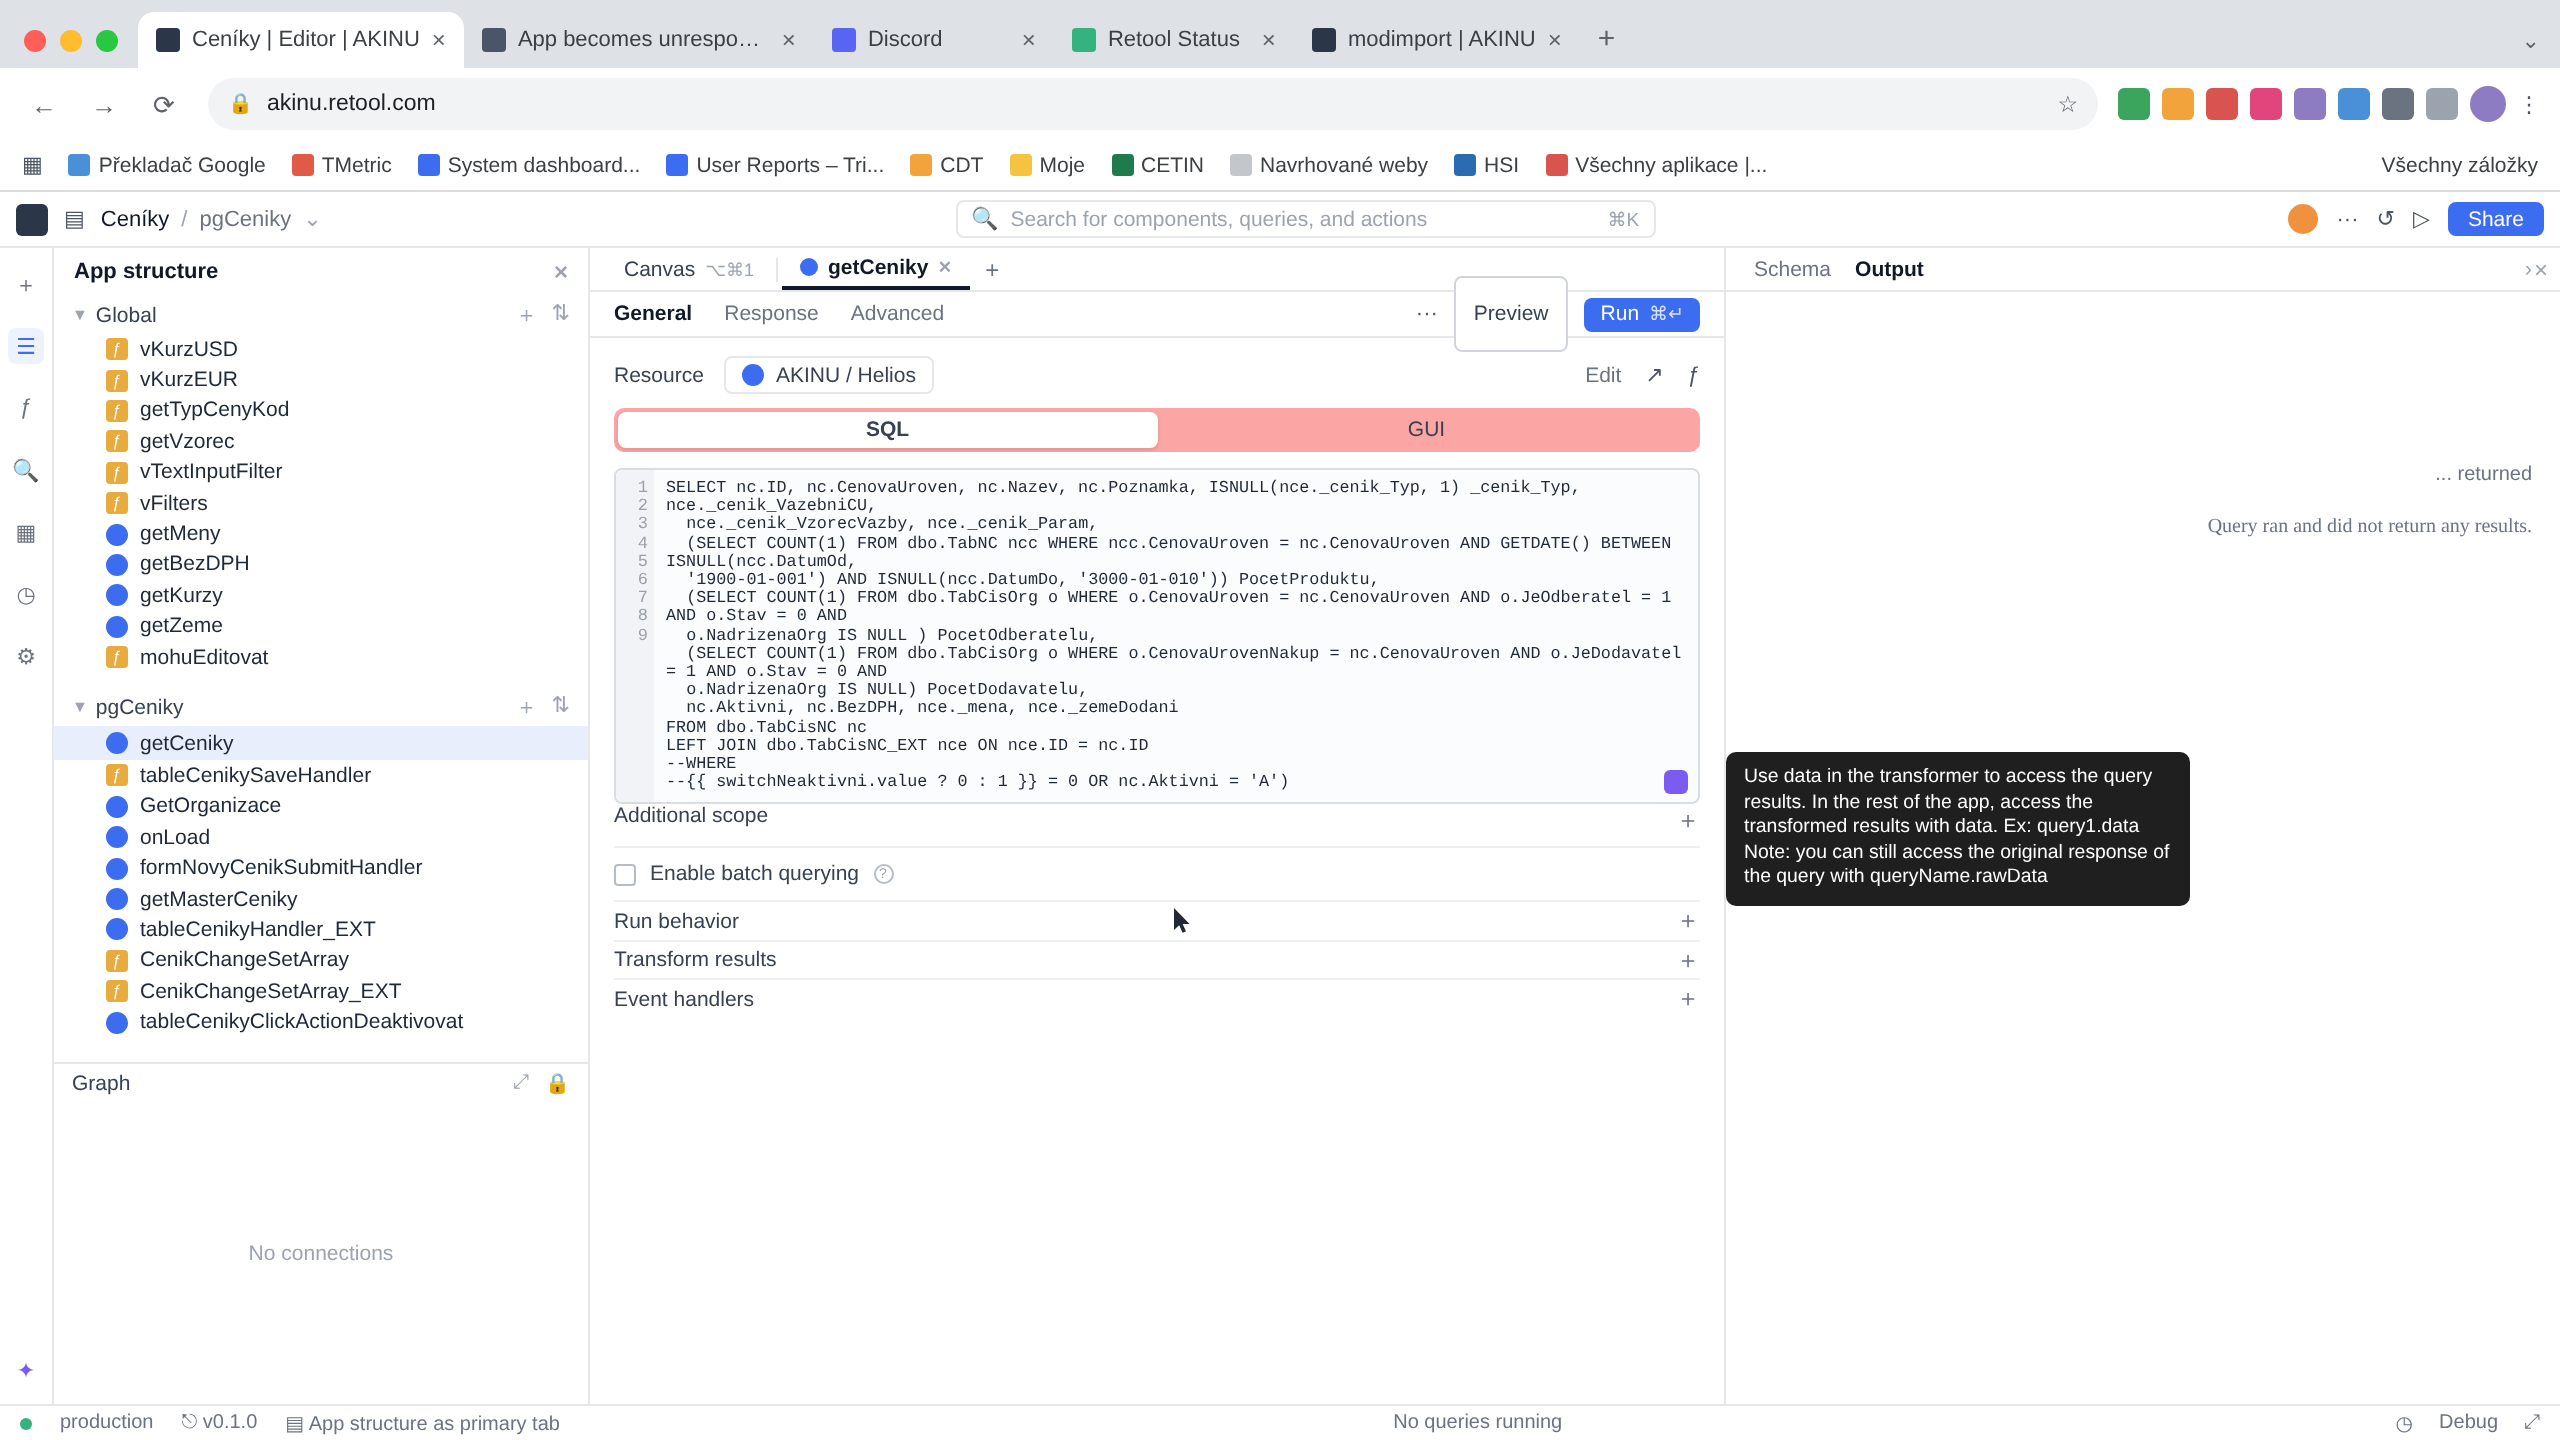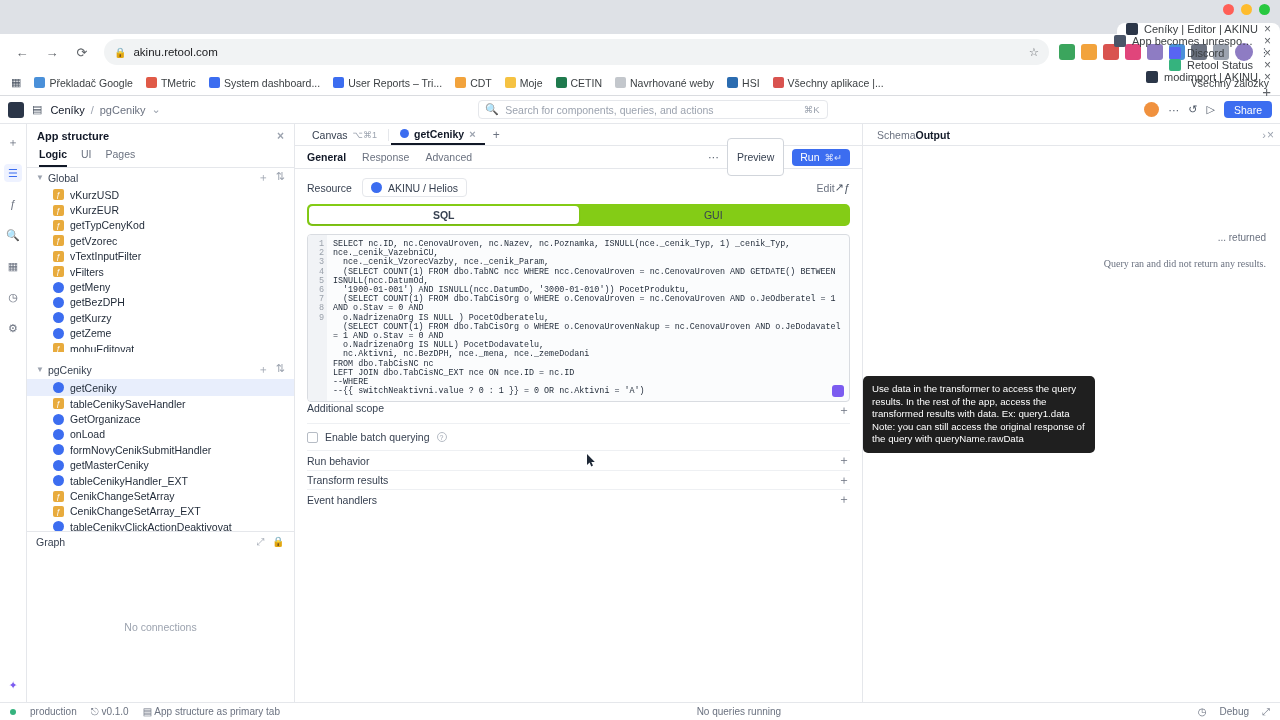--- a/index.html
+++ b/index.html
@@ -12,21 +12,21 @@
     background: #ffffff;
   }
   .browser { width: 1280px; height: 720px; display: flex; flex-direction: column; }
 
   
   .chrome-top {
     background: #dee1e6;
     padding-top: 4px;
     flex: 0 0 auto;
   }
-  .tabstrip { display: flex; align-items: flex-end; height: 30px; padding-left: 8px; flex-direction: column; }
+  .tabstrip { display: flex; align-items: flex-end; height: 30px; padding-left: 8px; }
   .traffic { display: flex; align-items: center; gap: 7px; padding: 0 10px 8px 4px; }
   .dot { width: 11px; height: 11px; border-radius: 50%; }
   .dot.r { background: #ff5f57; }
   .dot.y { background: #febc2e; }
   .dot.g { background: #28c840; }
   .tab {
     display: flex; align-items: center; gap: 6px;
     height: 28px; padding: 0 9px;
     border-radius: 8px 8px 0 0;
     max-width: 175px; min-width: 120px;
@@ -123,43 +123,43 @@
   .sub-tabs { height: 23px; display: flex; align-items: center; padding: 0 12px; gap: 16px; font-size: 10.5px; color: #6b7280; border-bottom: 1px solid #e5e7eb; }
   .sub-tabs .s.act { color: #111827; font-weight: bold; }
   .sub-right { margin-left: auto; display: flex; align-items: center; gap: 8px; }
   .btn-preview { border: 1px solid #d1d5db; border-radius: 4px; font-size: 10.5px; padding: 12px 9px; color: #374151; background: #fff; }
   .btn-run { background: #3c6df0; color: #fff; font-size: 10.5px; padding: 2.5px 8px; border-radius: 4px; display: flex; align-items: center; gap: 5px; }
   .btn-run .k { opacity: .8; font-size: 9.5px; }
 
   .res-row { display: flex; align-items: center; gap: 10px; padding: 9px 12px 7px; font-size: 10.5px; color: #374151; }
   .res-pill { display: flex; align-items: center; gap: 6px; border: 1px solid #e5e7eb; border-radius: 4px; padding: 2.5px 8px; }
   .res-pill .ic { width: 11px; height: 11px; border-radius: 50%; background: #3c6df0; display:inline-block; }
-  .res-right { margin-left: auto; display: flex; align-items: center; gap: 0; color: #6b7280; }
-
-  .seg { margin: 0 12px; display: flex; background: #84cc16; border-radius: 5px; padding: 2px; }
+  .res-right { margin-left: auto; display: flex; align-items: center; gap: 12px; color: #6b7280; }
+
+  .seg { margin: 0 12px; display: flex; background: #fca5a5; border-radius: 5px; padding: 2px; }
   .seg .s { flex: 1 1 50%; text-align: center; font-size: 10.5px; padding: 3px 0; border-radius: 4px; color: #374151; }
   .seg .s.act { background: #fff; font-weight: bold; box-shadow: 0 1px 2px rgba(0,0,0,.12); }
 
   .editor { margin: 8px 12px 0; border: 1px solid #d9dce1; border-radius: 4px; background: #fbfcfd; display: flex; overflow: hidden; position: relative; }
   .gutter { width: 19px; flex: 0 0 19px; background: #f1f3f6; padding: 5px 0; text-align: right; }
   .gutter div { font-family: "Liberation Mono", monospace; font-size: 8.5px; line-height: 9.2px; color: #9aa1ab; padding-right: 3px; }
   .code { flex: 1 1 auto; padding: 5px 6px; font-family: "Liberation Mono", monospace; font-size: 8.4px; line-height: 9.2px; color: #1f2937; white-space: pre-wrap; overflow: hidden; }
   .ed-badge { position: absolute; right: 5px; bottom: 4px; width: 12px; height: 12px; border-radius: 3px; background: #7c5cf0; }
 
   .addscope { display: flex; align-items: flex-start; margin: 0 12px; height: 22px; font-size: 10.5px; color: #374151; border-bottom: 1px solid #eef0f3; }
   .addscope .p { margin-left: auto; color: #6b7280; font-size: 12px; }
   .chkrow { display: flex; align-items: center; gap: 7px; margin: 0 12px; height: 26px; font-size: 10.5px; color: #374151; }
   .chk { width: 11px; height: 11px; border: 1px solid #b6bcc5; border-radius: 2px; background: #fff; }
   .chkrow .qm { width: 10px; height: 10px; border-radius: 50%; border: 1px solid #b6bcc5; color: #9ca3af; font-size: 7px; display: flex; align-items: center; justify-content: center; }
   .accrow { display: flex; align-items: center; margin: 0 12px; height: 19.5px; font-size: 10.5px; color: #374151; border-top: 1px solid #eef0f3; }
   .accrow .p { margin-left: auto; color: #6b7280; font-size: 12px; }
 
   
   .right { width: 417px; flex: 0 0 417px; display: flex; flex-direction: column; min-width: 0; position: relative; }
-  .r-tabs { height: 22px; display: flex; align-items: center; gap: 0; padding: 0 14px; font-size: 10.5px; color: #6b7280; border-bottom: 1px solid #e5e7eb; }
+  .r-tabs { height: 22px; display: flex; align-items: center; gap: 12px; padding: 0 14px; font-size: 10.5px; color: #6b7280; border-bottom: 1px solid #e5e7eb; }
   .r-tabs .rt.act { color: #111827; font-weight: bold; }
   .r-tabs .chev { margin-left: auto; color: #9ca3af; font-size: 11px; }
   .r-body { flex: 1 1 auto; position: relative; }
   .r-msg { position: absolute; right: 14px; font-size: 10px; color: #6b7280; }
   .r-msg.m1 { top: 86px; }
   .r-msg.m2 { top: 112px; font-family: Liberation Serif, serif; }
 
   .tooltip {
     position: absolute; left: 0px; top: 230px; width: 232px;
     background: #1f1f1f; color: #fff; border-radius: 5px; padding: 7px 9px;
@@ -330,25 +330,20 @@
         <div class="ri">◷</div>
         <div class="ri">⚙</div>
         <div class="spacer"></div>
         <div class="ri ai">✦</div>
       </div>
 
       <div class="sidebar">
         <div class="sb-title">
           <span>App structure</span>
           <span class="x">×</span>
-        </div>
-        <div class="sb-tabs">
-          <div class="t act">Logic</div>
-          <div class="t">UI</div>
-          <div class="t">Pages</div>
         </div>
 
         <div class="sec-head">
           <span class="cv">▼</span>
           <span>Global</span>
           <span class="acts">
             <span>＋</span>
             <span>⇅</span>
           </span>
         </div>

